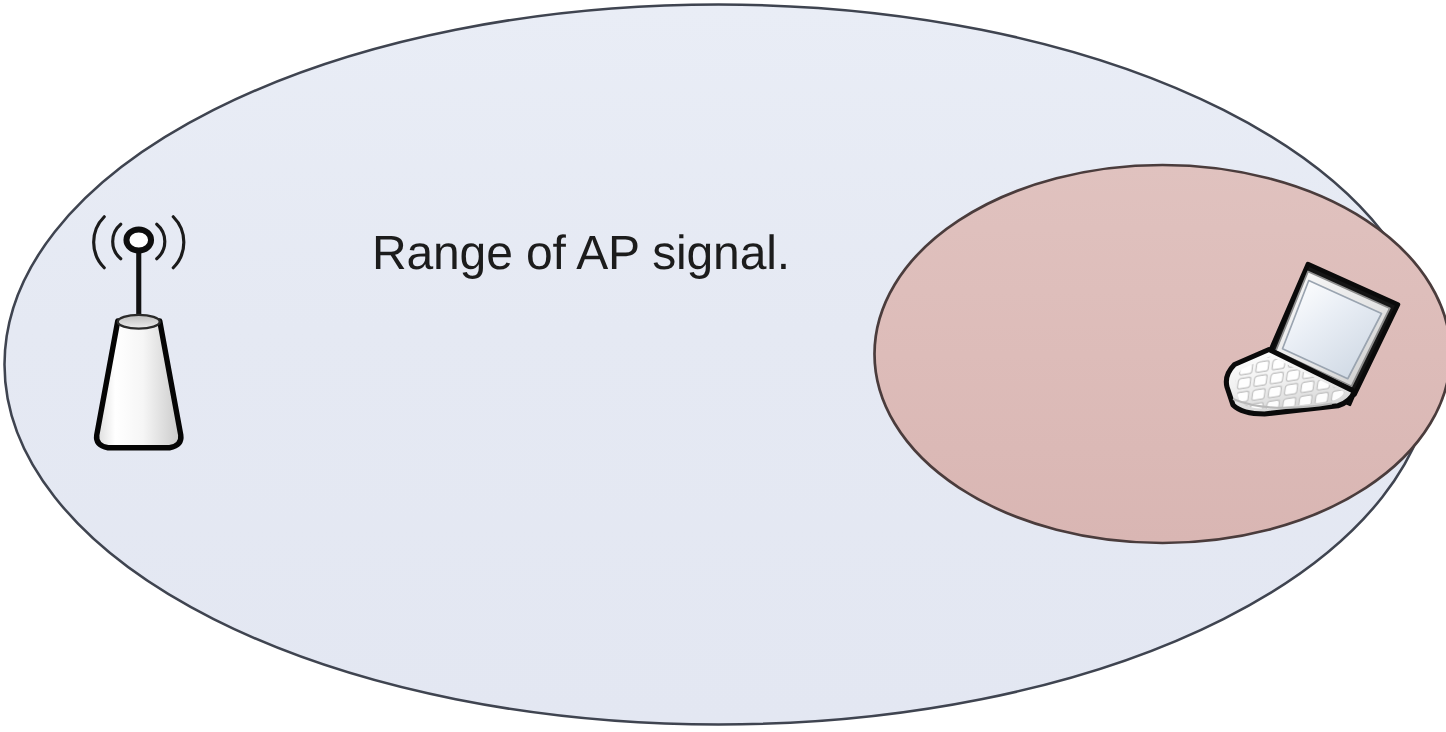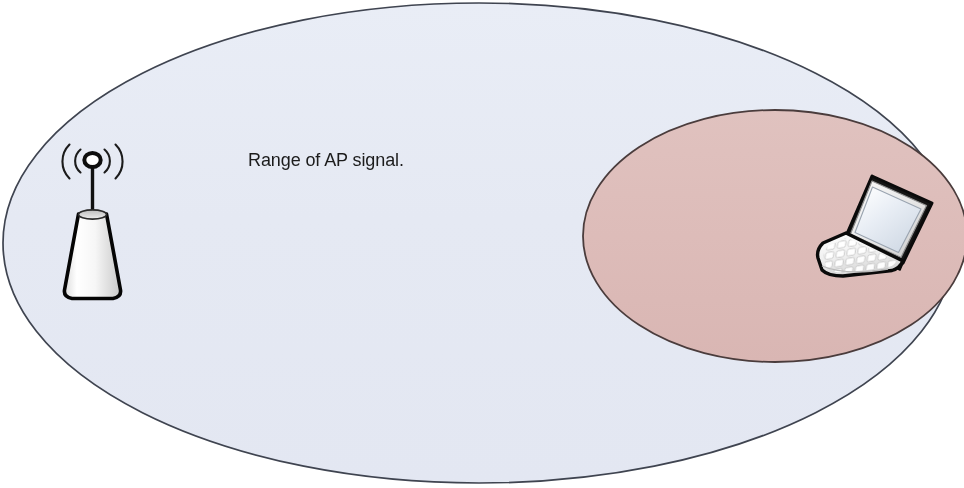--- a/index.html
+++ b/index.html
@@ -20,21 +20,21 @@
   #scene {
     position: absolute;
     left: 0;
     top: 0;
     width: 964px;
     height: 488px;
   }
   .label {
     position: absolute;
     color: #1c1c1c;
-    font-size: 18px;
+    font-size: 32px;
     font-family: "Liberation Sans", sans-serif;
     white-space: nowrap;
     letter-spacing: -0.1px;
   }
   #label-ap {
     left: 248px;
     top: 150px;
   }
   #label-laptop {
     left: 646px;

